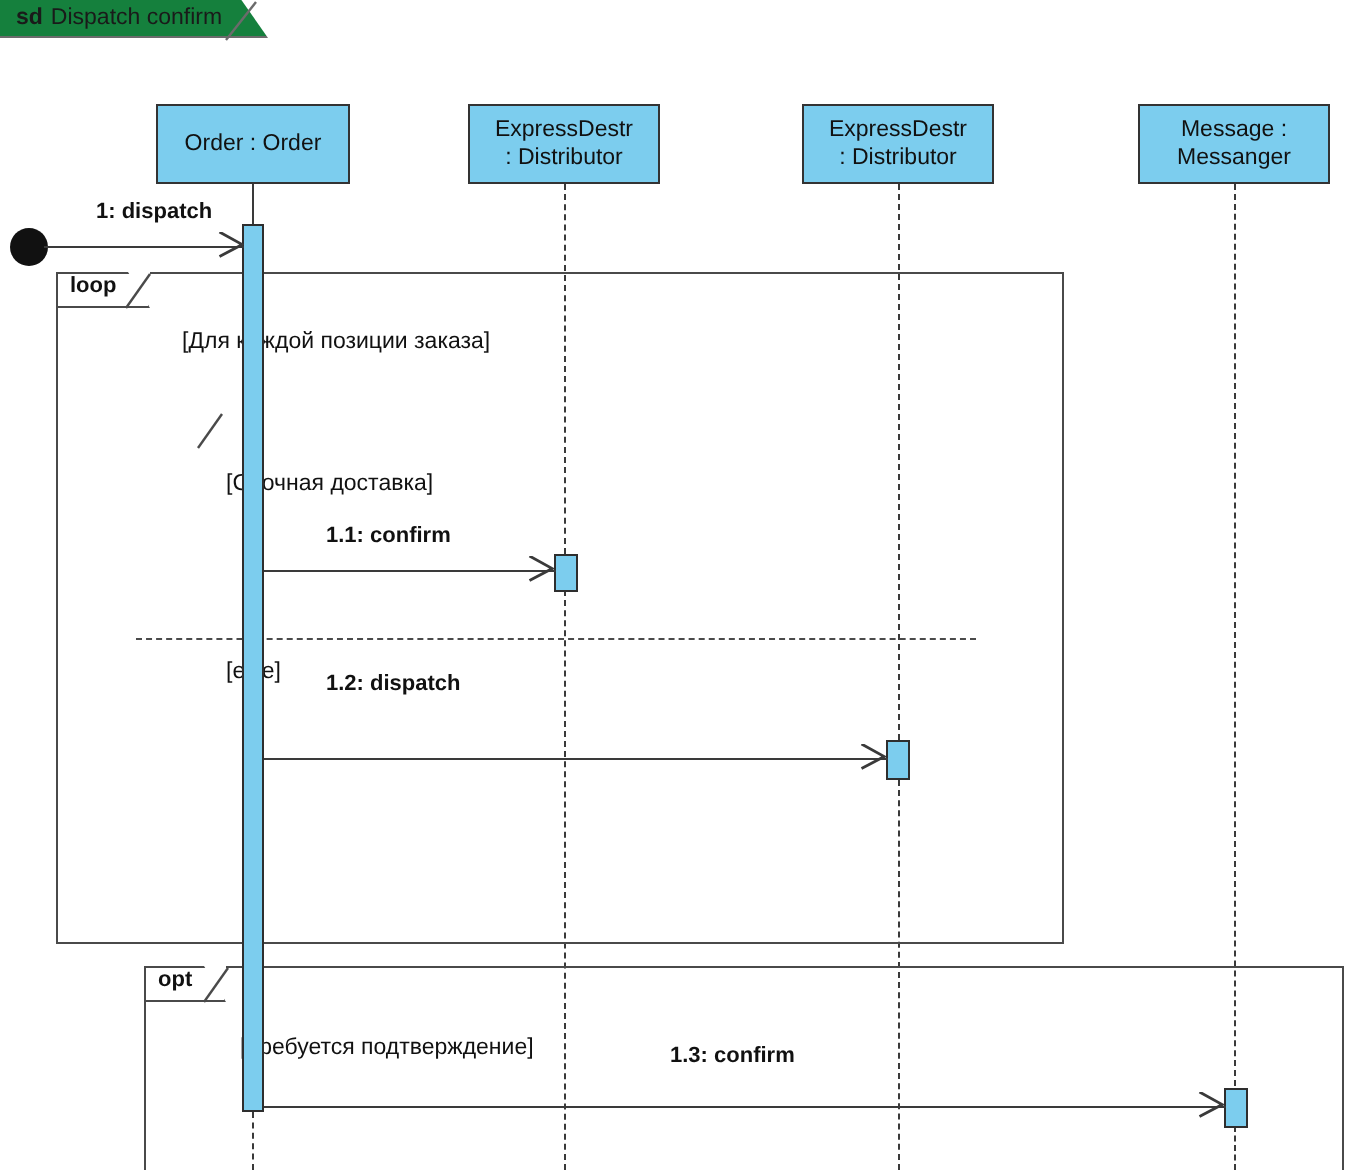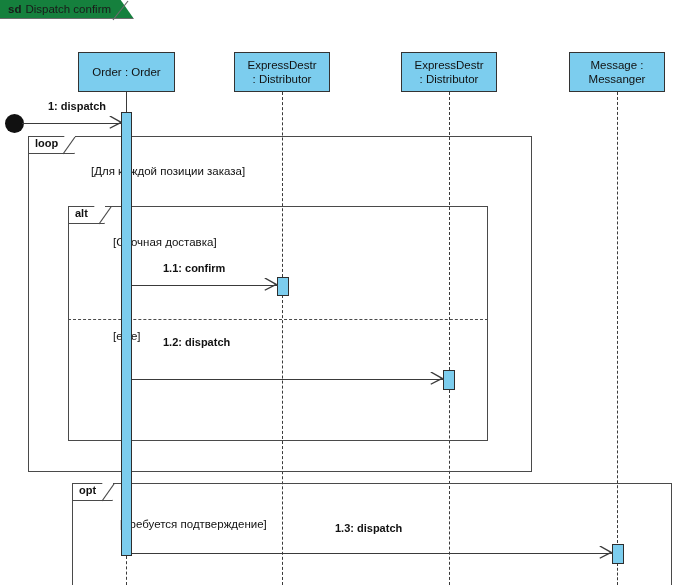--- a/index.html
+++ b/index.html
@@ -203,26 +203,20 @@
     <div class="fragment-label" style="left:0px;top:0px;">
       <span>loop</span>
       <span class="fragment-label-corner"></span>
     </div>
   </div>
   <svg style="position:absolute;left:62px;top:136px;width:18px;height:20px;">
     <line x1="1" y1="18" x2="13" y2="1" stroke="#4a4a4a" stroke-width="1.2"></line>
   </svg>
   <div class="guard" style="left:91px;top:165px;">[Для каждой позиции заказа]</div>
 
-  <div class="fragment" style="left:68px;top:206px;width:420px;height:235px;">
-    <div class="fragment-label" style="left:0px;top:0px;">
-      <span>alt</span>
-      <span class="fragment-label-corner"></span>
-    </div>
-  </div>
   <svg style="position:absolute;left:98px;top:206px;width:18px;height:20px;">
     <line x1="1" y1="18" x2="13" y2="1" stroke="#4a4a4a" stroke-width="1.2"></line>
   </svg>
   <div class="guard" style="left:113px;top:236px;">[Срочная доставка]</div>
 
   <div class="fragment-divider" style="left:68px;top:319px;width:420px;"></div>
   <div class="guard" style="left:113px;top:330px;">[else]</div>
 
   <div class="fragment" style="left:72px;top:483px;width:600px;height:110px;">
     <div class="fragment-label" style="left:0px;top:0px;">
@@ -256,15 +250,15 @@
   <div class="msg-line" style="left:132px;top:379px;width:312px;"></div>
   <svg class="arrowhead" style="left:429px;top:372px;" viewBox="0 0 16 16">
     <path d="M2 0 L15 7.2 L2 14" fill="none" stroke="#3a3a3a" stroke-width="1.6"></path>
   </svg>
   <div class="msg-label" style="left:163px;top:336px;">1.2: dispatch</div>
 
   <div class="msg-line" style="left:132px;top:553px;width:481px;"></div>
   <svg class="arrowhead" style="left:598px;top:546px;" viewBox="0 0 16 16">
     <path d="M2 0 L15 7.2 L2 14" fill="none" stroke="#3a3a3a" stroke-width="1.6"></path>
   </svg>
-  <div class="msg-label" style="left:335px;top:522px;">1.3: dispatch</div>
+  <div class="msg-label" style="left:335px;top:522px;">1.3: confirm</div>
 
 </div>
 
 </body></html>

